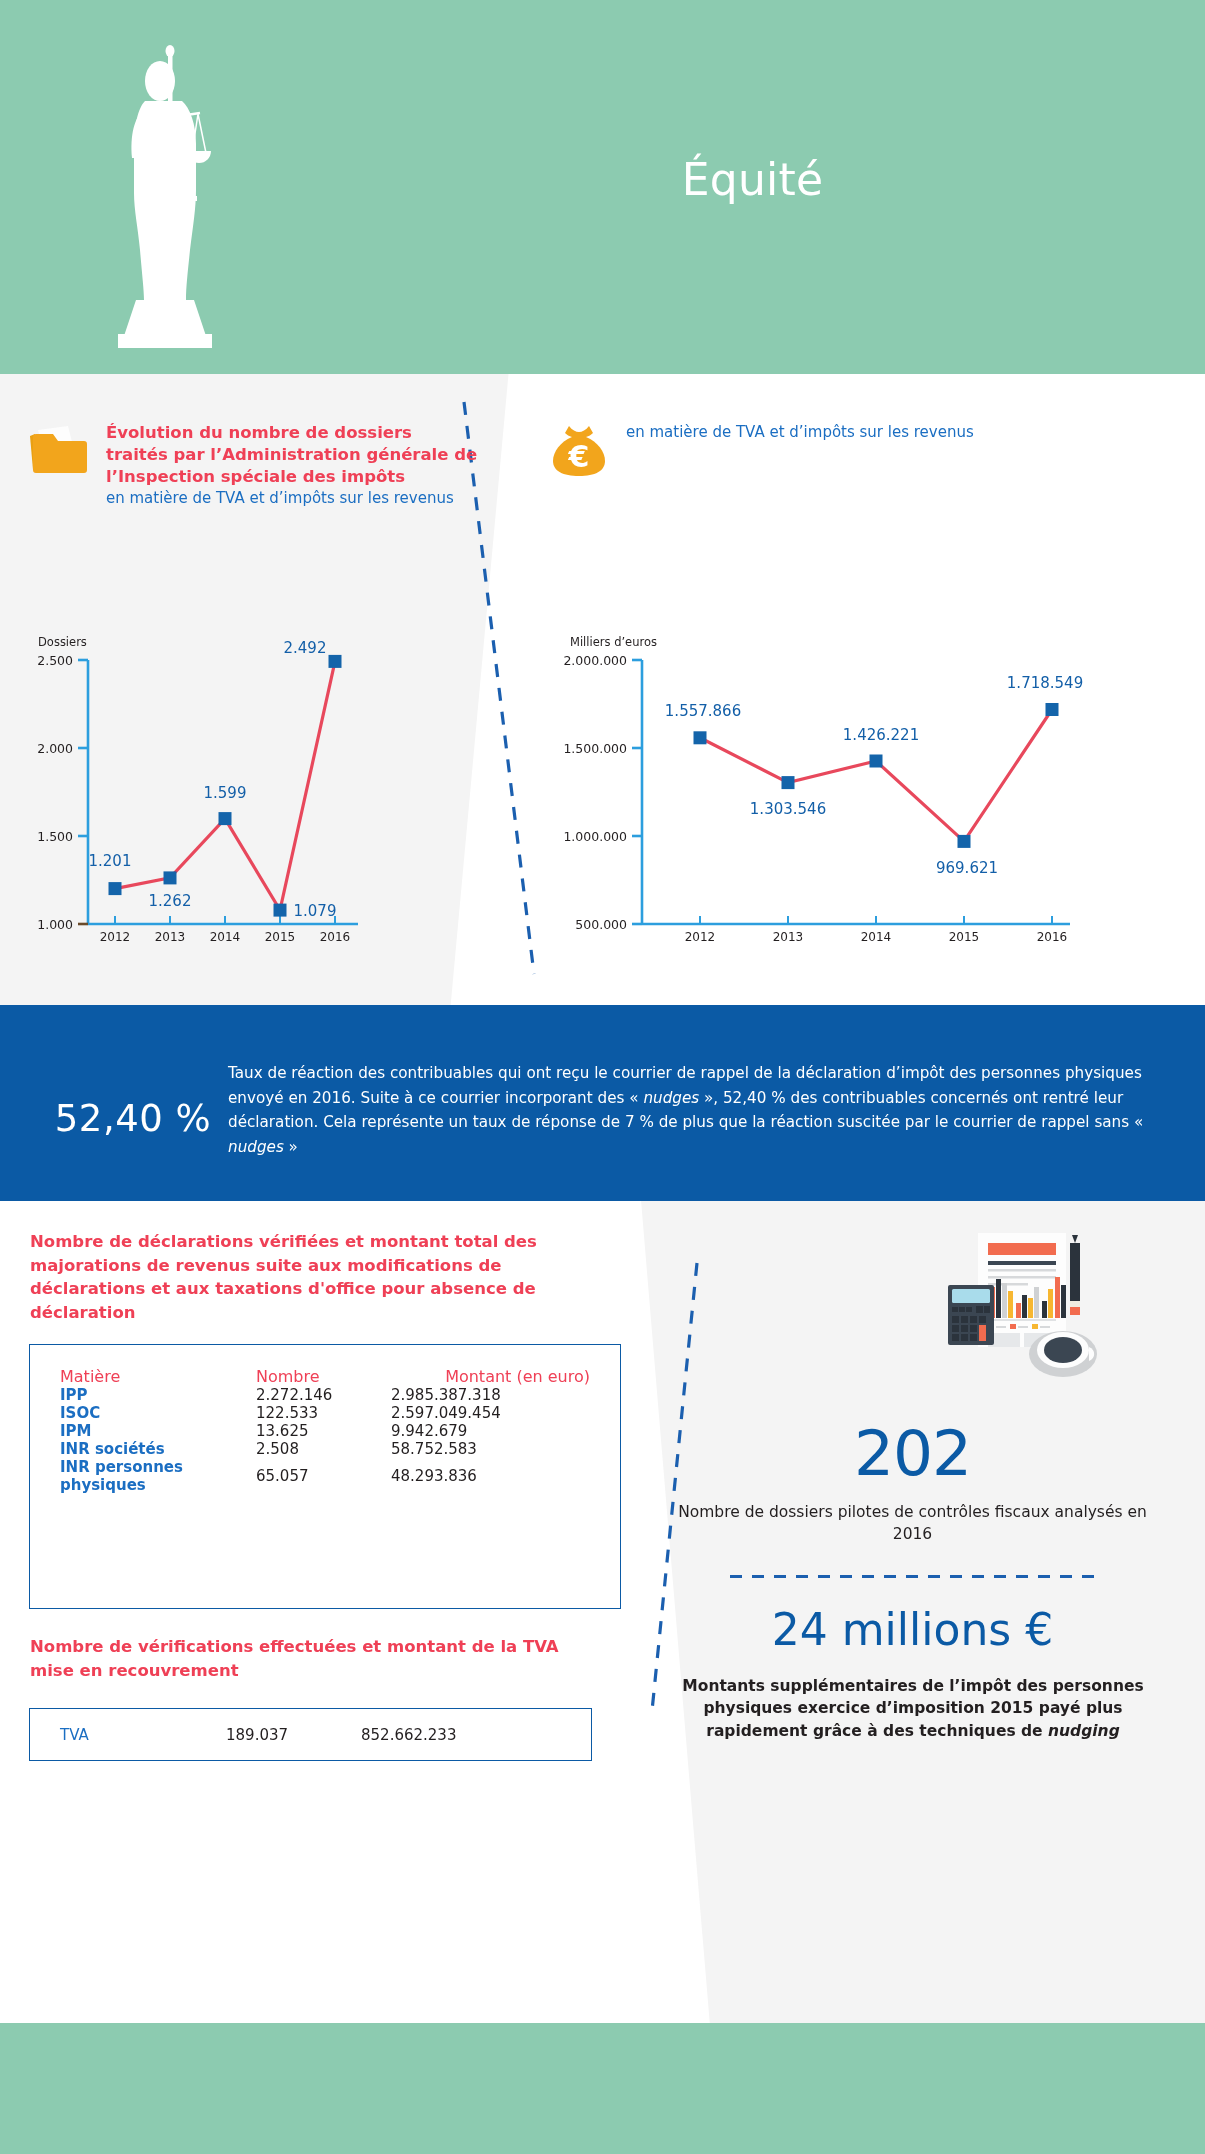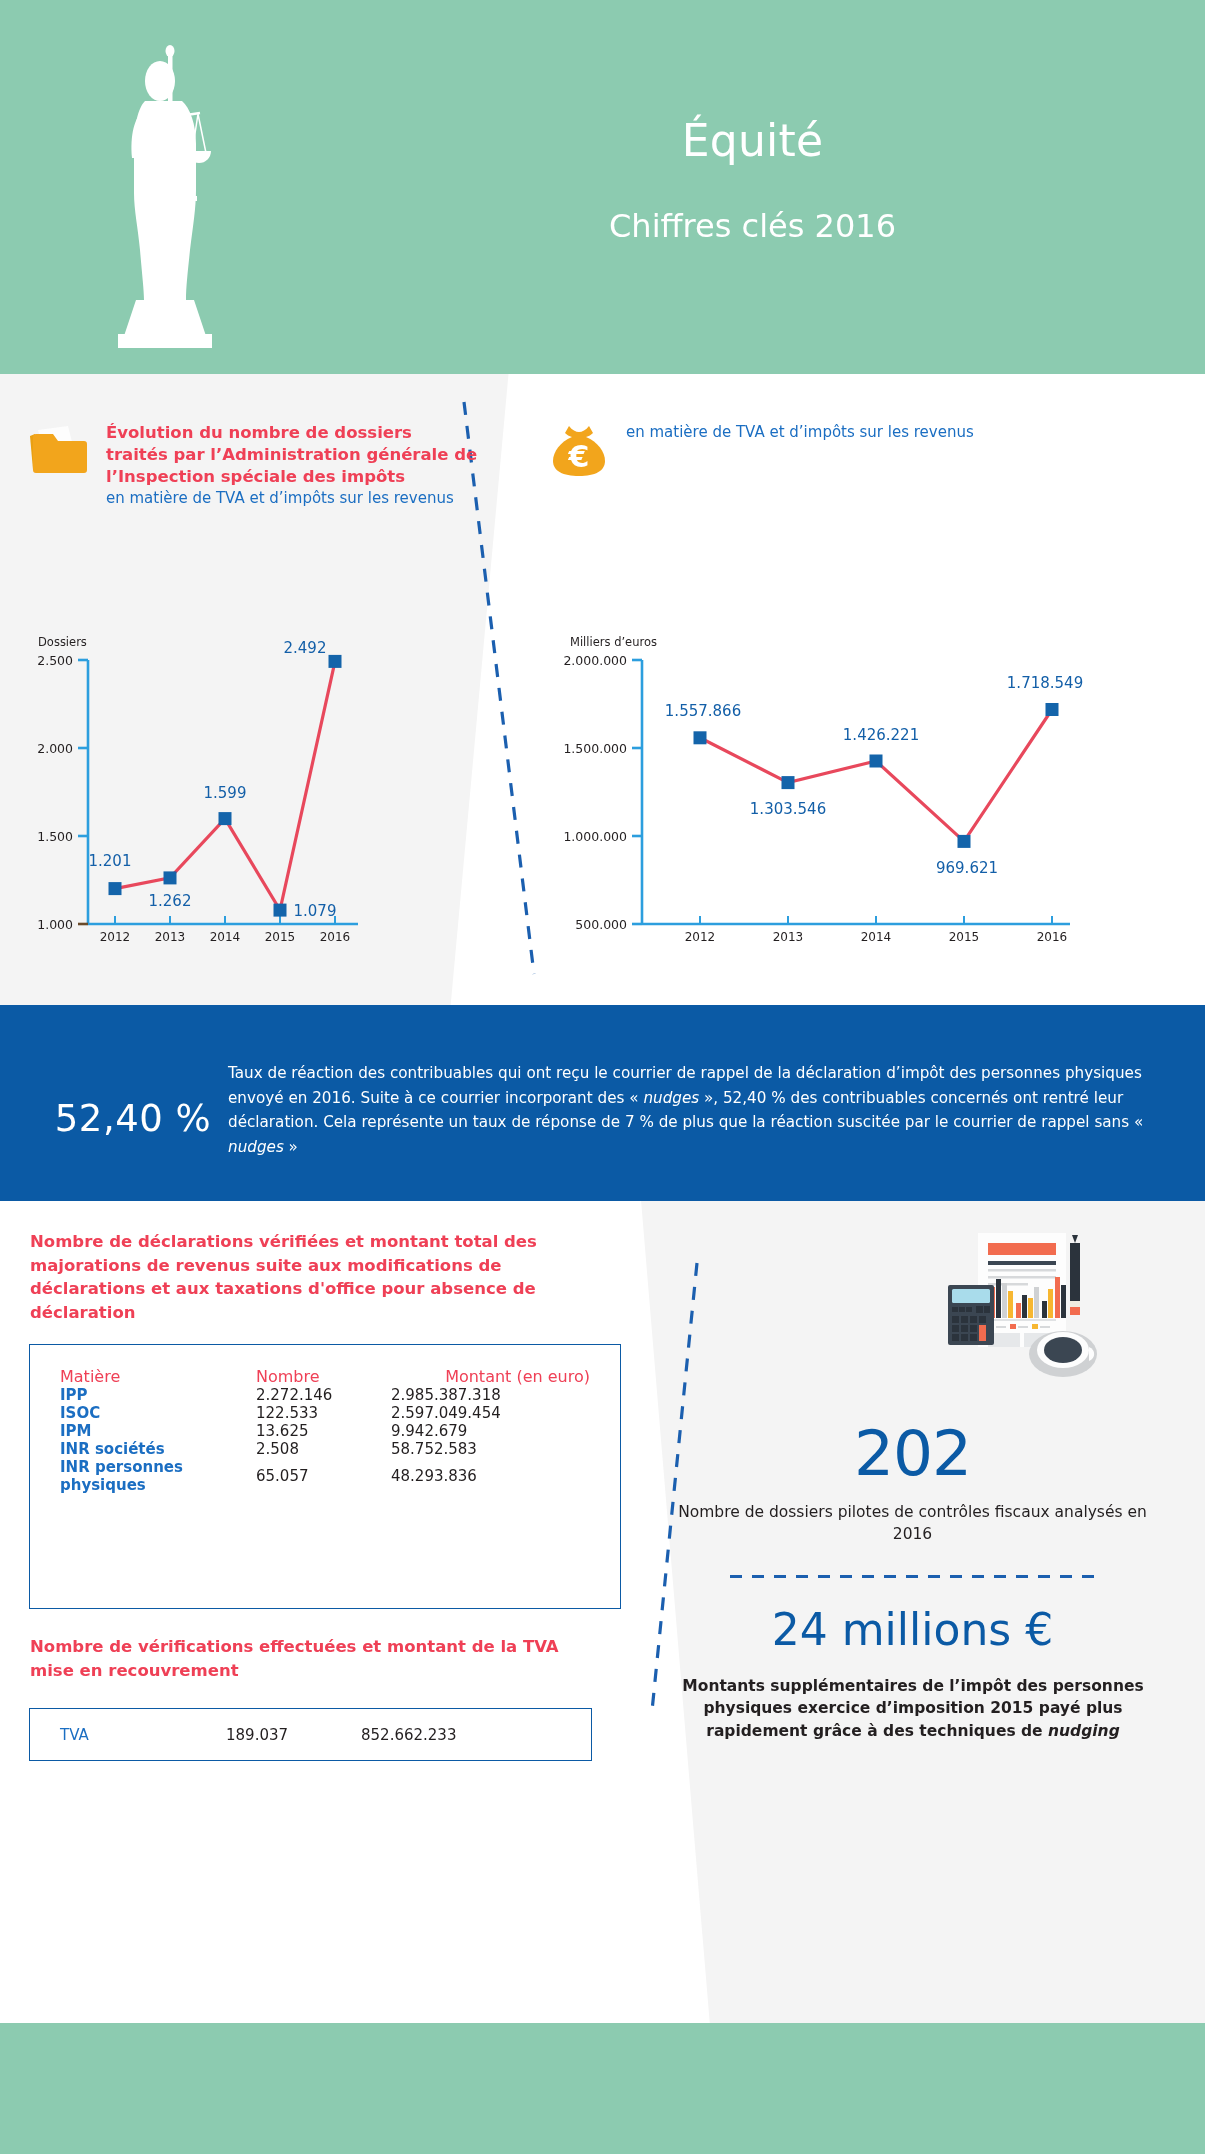--- a/index.html
+++ b/index.html
@@ -191,21 +191,20 @@
 
         <path d="M36 282 L94 282 L106 318 L24 318 Z"></path>
         <rect x="18" y="316" width="94" height="14"></rect>
       </g>
     </svg>
 
     <div class="header-titles">
       <div class="h-title">
         <span>Équité</span>
       </div>
-      <div class="h-sub">Chiffres clés 2016</div>
     </div>
   </div>
 
   <div class="charts">
     <div class="charts-bg-left"></div>
     <svg class="diag-dash" viewBox="0 0 1205 631" preserveAspectRatio="none">
       <line x1="464" y1="28" x2="534" y2="600" stroke="#1b5faf" stroke-width="3.2" stroke-dasharray="13 11" vector-effect="non-scaling-stroke"></line>
     </svg>
 
     <div class="panel panel-left">

